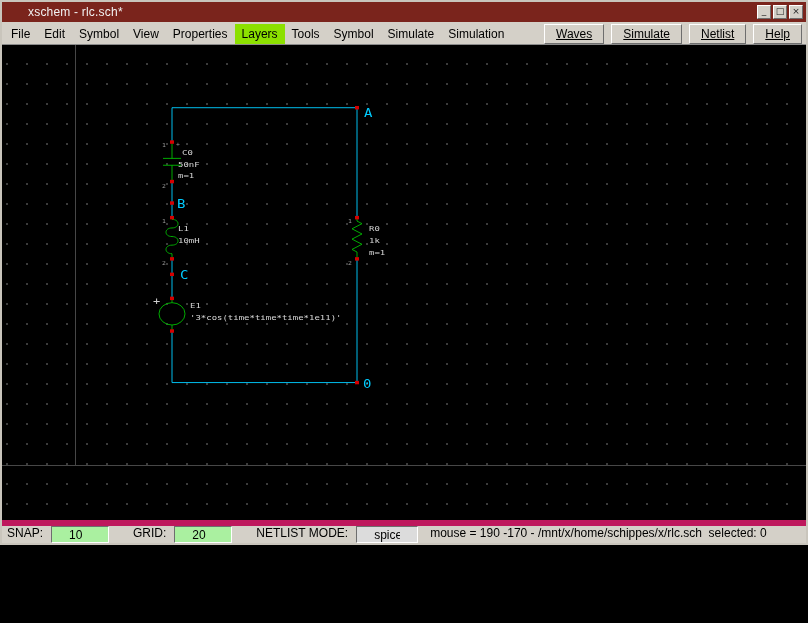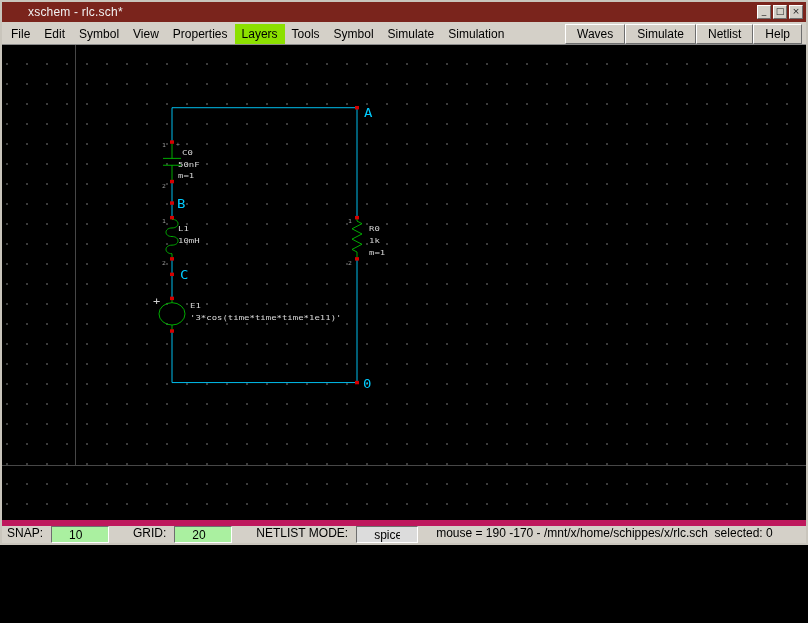--- a/index.html
+++ b/index.html
@@ -28,21 +28,21 @@
   }
   
   .menubar {
     height:23px; flex:0 0 23px;
     background:#d4d0c8; border-bottom:1px solid #8a8a8a;
     display:flex; align-items:flex-end;
     font-size:12px; color:#000; padding:0 2px;
   }
   .menu-item { padding:3px 7px; white-space:nowrap; }
   .menu-item.highlight { background:var(--menu-highlight,#8ce000); }
-  .menu-actions { margin-left:auto; display:flex; padding-right:2px; }
+  .menu-actions { margin-left:auto; display:flex; gap:7px; padding-right:2px;text-decoration:underline; }
   .btn {
     background:#d4d0c8; font-size:12px; color:#000;
     border:1px solid; border-color:#ffffff #6e6e6e #6e6e6e #ffffff;
     padding:2px 11px; white-space:nowrap; font-family:"Liberation Sans", sans-serif;
   }
   
   .canvas {
     position:relative; flex:1 1 auto; overflow:hidden;
     background-color:#000;
     background-image:radial-gradient(circle, var(--grid-dot,#3c3c3c) 1px, transparent 1.4px);
@@ -68,21 +68,21 @@
   }
   .sb-label { white-space:nowrap; }
   .sb-input {
     height:17px; font-size:12px; font-family:"Liberation Sans", sans-serif;
     border:1px solid; border-color:#6e6e6e #ffffff #ffffff #6e6e6e;
     padding:0 17px; background:#dcdcdc;
   }
   .sb-input.green { background:#aaf0a0; }
   .w58 { width:58px; } .w62 { width:62px; }
   .sb-gap { width:8px; }
-  .sb-info { white-space:pre; margin-left:10px; overflow:hidden; }
+  .sb-info { white-space:pre; margin-left:4px; overflow:hidden; }
 </style>
 </head>
 <body>
 
 <div class="window">
 
   <div class="titlebar">
     <span class="titlebar-title">xschem - rlc.sch*</span>
     <span class="win-btns">
       <span class="win-btn">_</span>

